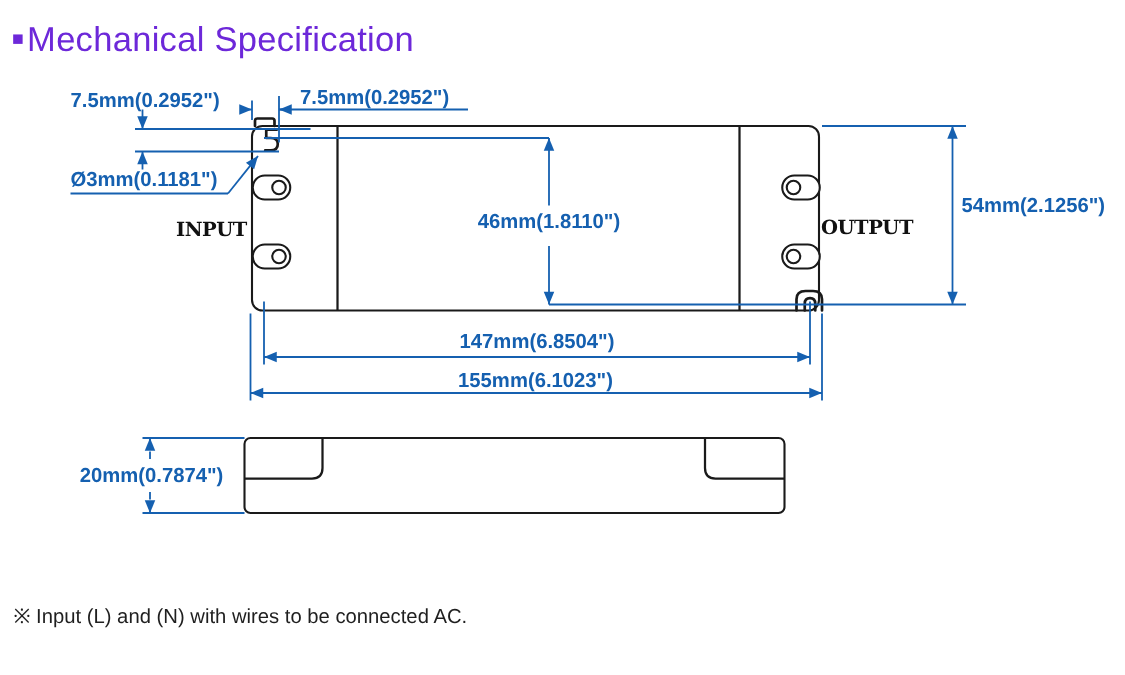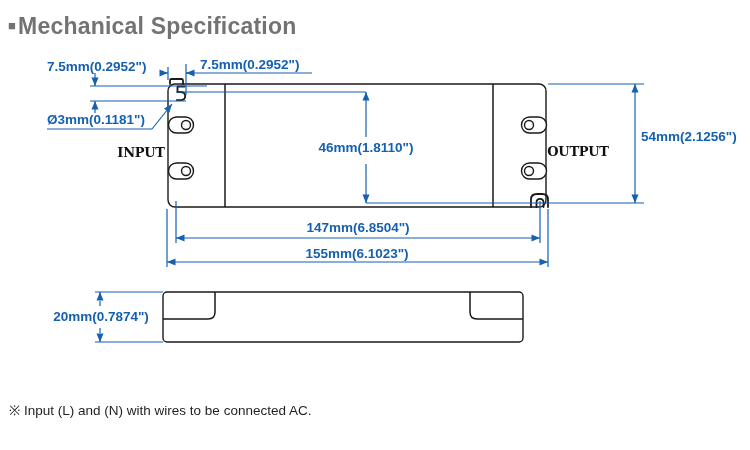--- a/index.html
+++ b/index.html
@@ -1,19 +1,19 @@
 <!DOCTYPE html>
 <html><head>
 <meta charset="utf-8">
 <style>
   html,body{margin:0;padding:0;background:#fff;}
   body{width:750px;height:450px;position:relative;overflow:hidden;
        font-family:"Liberation Sans",sans-serif;color:#1a1a1a;}
-  .title{position:absolute;left:8px;top:13px;font-size:23px;font-weight:bold;
-         color:#737373;letter-spacing:.2px;white-space:pre;}
+  .title{position:absolute;left:8px;top:13px;font-size:23px;font-weight:normal;
+         color:#6d28d9;letter-spacing:.2px;white-space:pre;}
   .title .bullet{font-size:13px;vertical-align:4px;margin-right:2px;}
   .drawing{position:absolute;left:0;top:0;}
   .notes{position:absolute;left:9px;top:358px;font-size:13.5px;line-height:21px;
          color:#1f1f1f;white-space:pre;}
   
   .blk{stroke:#1a1a1a;stroke-width:1.5;fill:none;}
   .blkf{stroke:#1a1a1a;stroke-width:1.4;fill:#fff;}
   .hook{stroke:#1a1a1a;stroke-width:1.8;fill:none;stroke-linecap:round;stroke-linejoin:round;}
   .b{stroke:#1560b0;stroke-width:1.2;fill:none;}
   .bd{stroke:#1560b0;stroke-width:1.2;fill:none;stroke-dasharray:5 4;}

